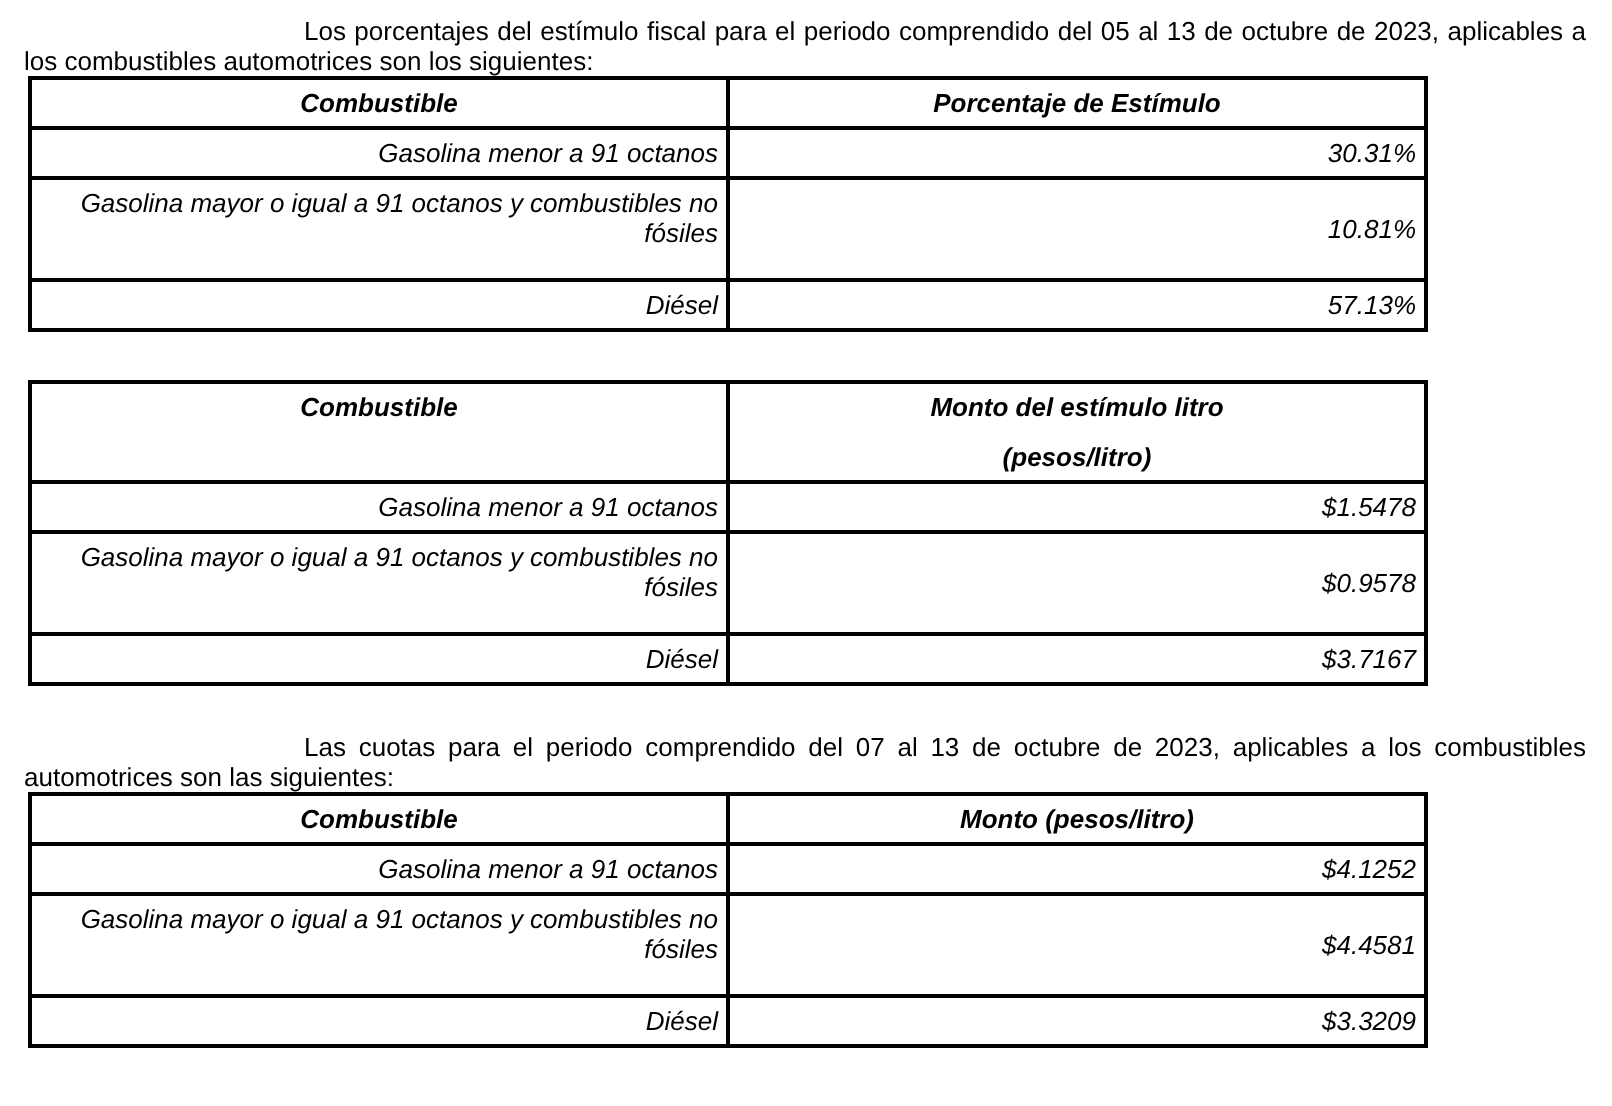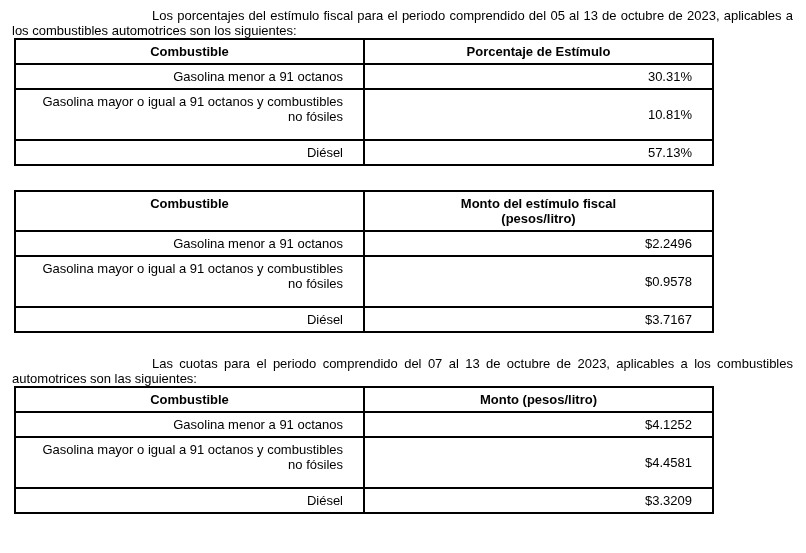--- a/index.html
+++ b/index.html
@@ -29,39 +29,40 @@
     width: 698px;
     margin-left: 2px;
     border: 2px solid #000000;
   }
   .tbl-1 { margin-bottom: 24px; }
   .tbl-2 { margin-bottom: 23px; }
   col.c1 { width: 349px; }
   col.c2 { width: 349px; }
   .tbl th, .tbl td {
     border: 2px solid #000000;
-    padding: 4px 20px;
+    padding: 4px 4px;
     line-height: 15px;
     overflow: hidden;
+    font-style: italic;
   }
   .tbl th {
     font-weight: bold;
     text-align: center;
     vertical-align: top;
   }
   .tbl td.fuel {
     text-align: right;
     vertical-align: top;
   }
   .tbl td.val {
     text-align: right;
     vertical-align: middle;
   }
   tr.tall td { height: 41px; }
-  .subhead { }
+  .subhead { margin-top: 10px; }
 </style>
 </head>
 <body>
 
 <div>
 
   <section>
     <p class="para para-1">Los porcentajes del estímulo fiscal para el periodo comprendido del 05 al 13 de octubre de 2023, aplicables a los combustibles automotrices son los siguientes:</p>
     <table class="tbl tbl-1">
       <colgroup>
@@ -94,29 +95,29 @@
   <section>
     <table class="tbl tbl-2">
       <colgroup>
           <col class="c1">
           <col class="c2">
         </colgroup>
       <thead>
         <tr>
           <th>Combustible</th>
           <th>
-            <div>Monto del estímulo fiscal</div>
+            <div>Monto del estímulo litro</div>
             <div class="subhead">(pesos/litro)</div>
           </th>
         </tr>
       </thead>
       <tbody>
         <tr>
           <td class="fuel">Gasolina menor a 91 octanos</td>
-          <td class="val">$2.2496</td>
+          <td class="val">$1.5478</td>
         </tr>
         <tr class="tall">
           <td class="fuel">Gasolina mayor o igual a 91 octanos y combustibles no fósiles</td>
           <td class="val">$0.9578</td>
         </tr>
         <tr>
           <td class="fuel">Diésel</td>
           <td class="val">$3.7167</td>
         </tr>
       </tbody>

